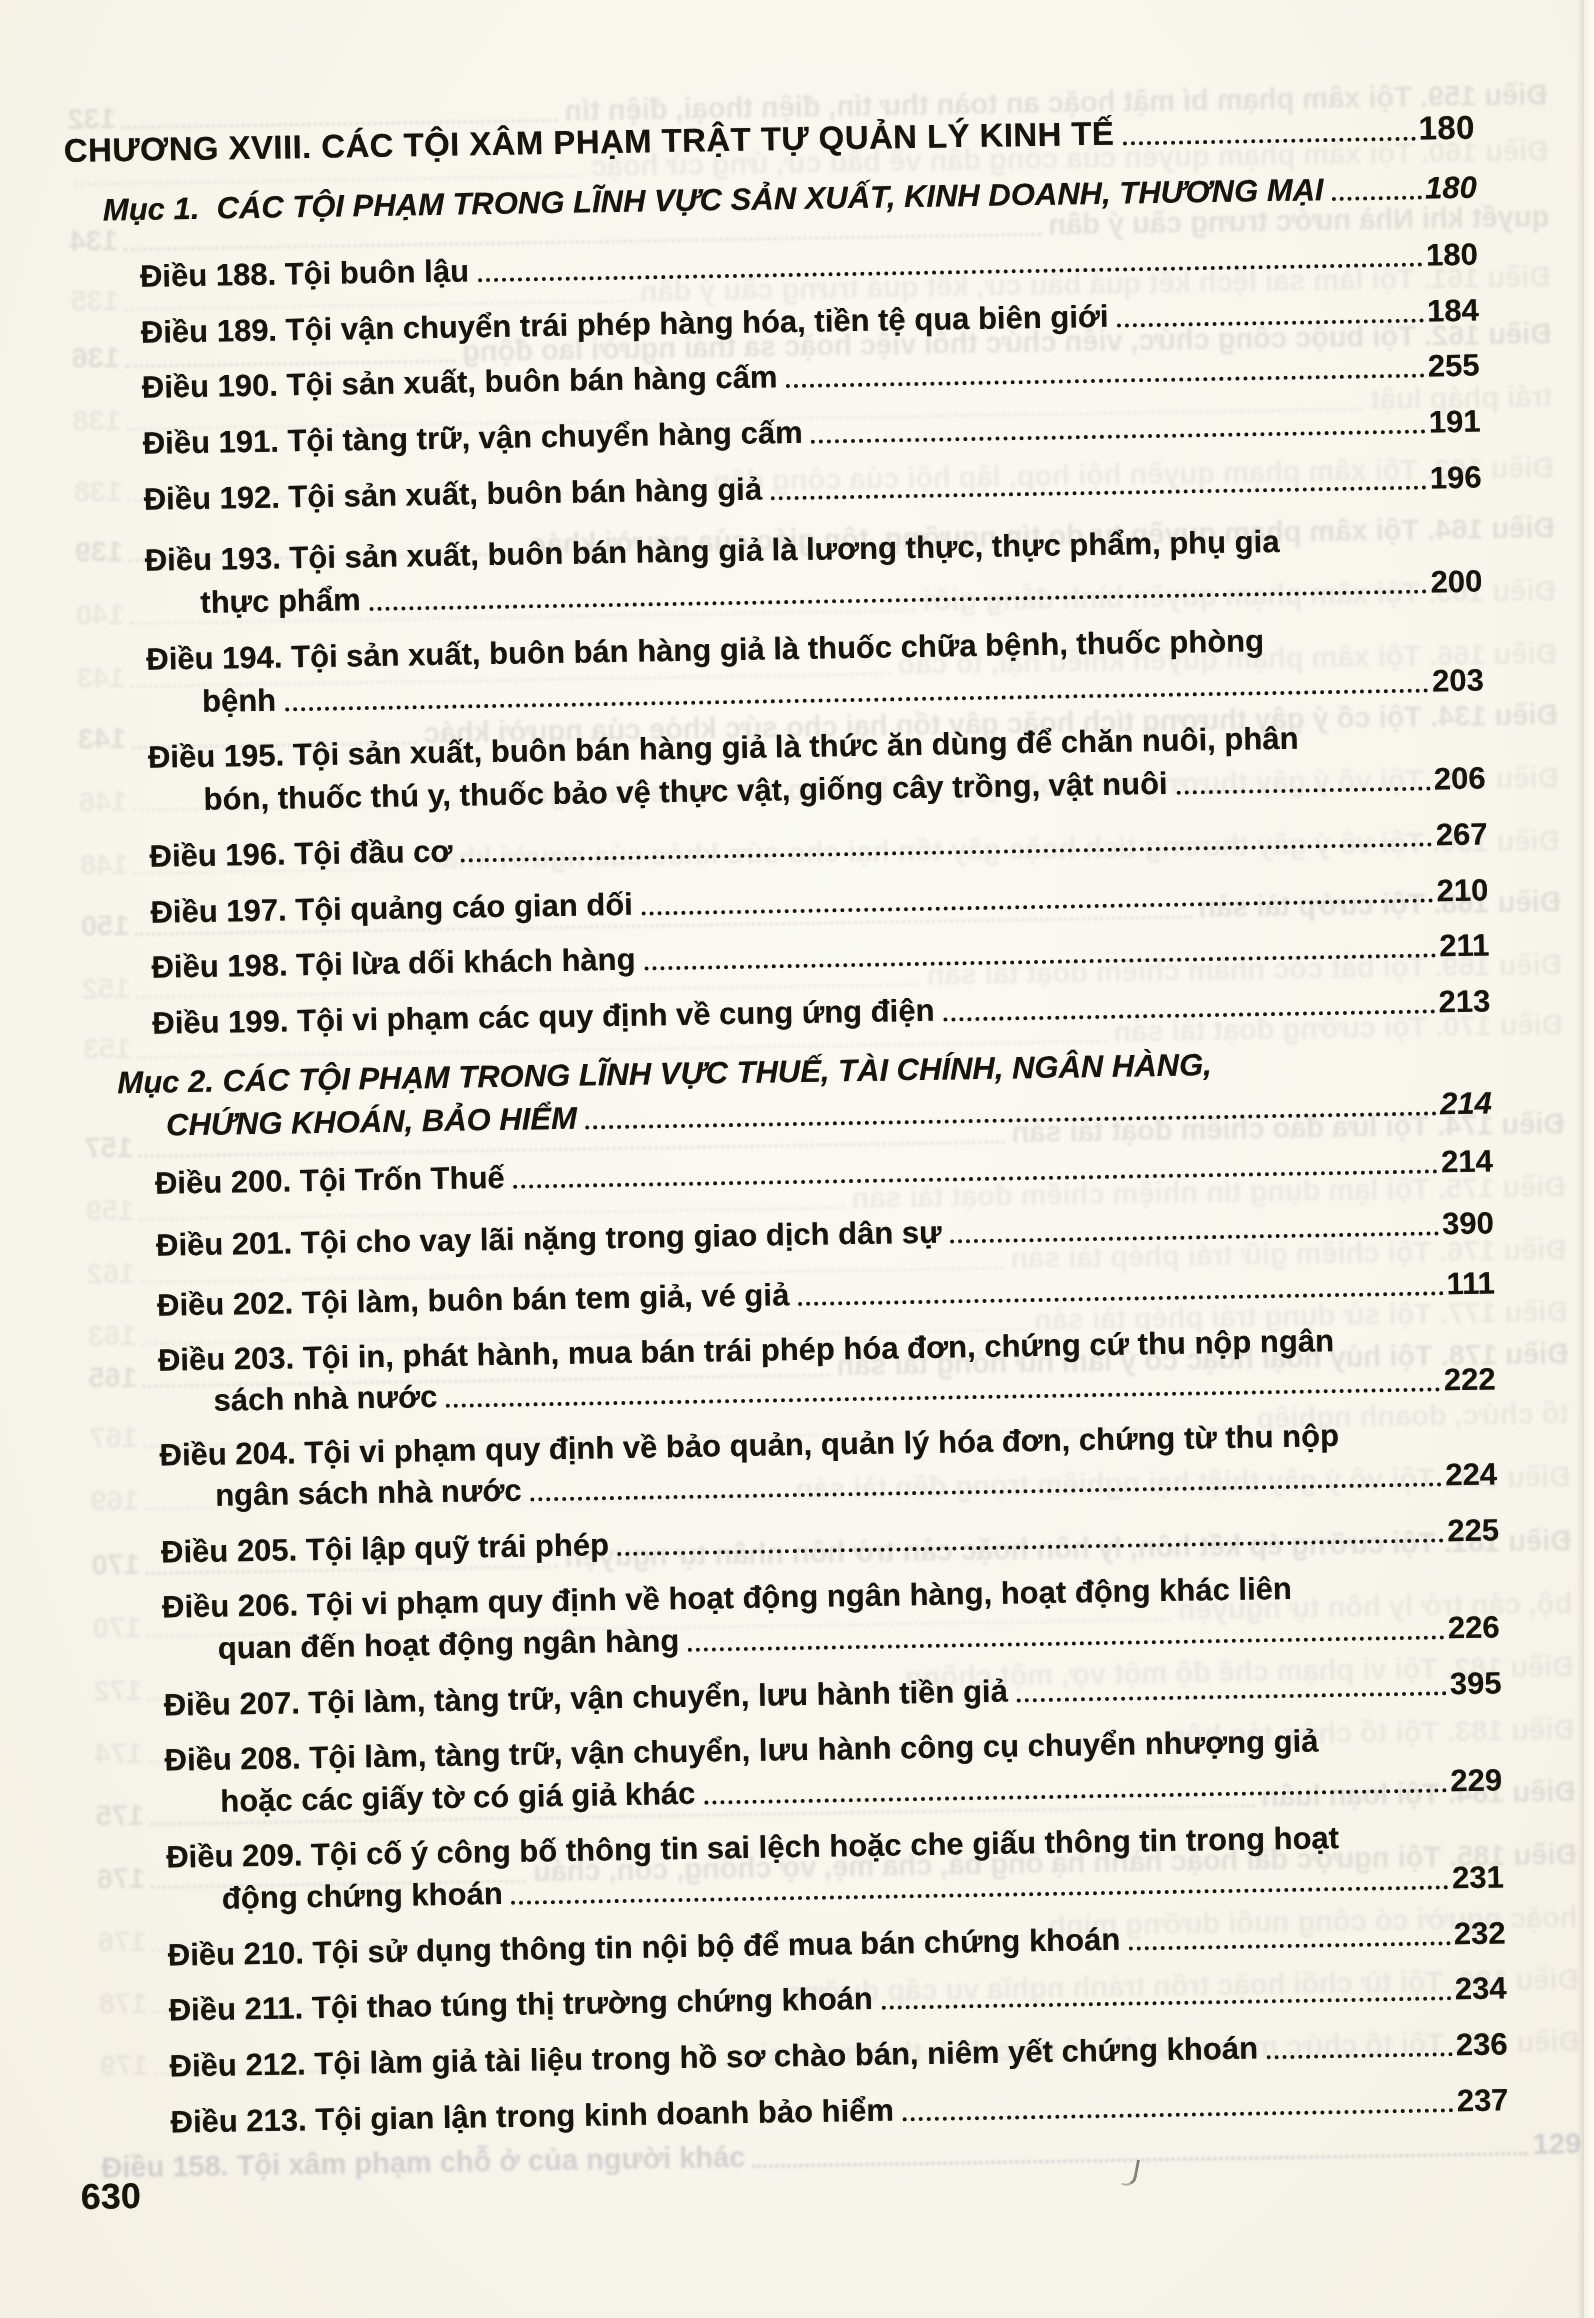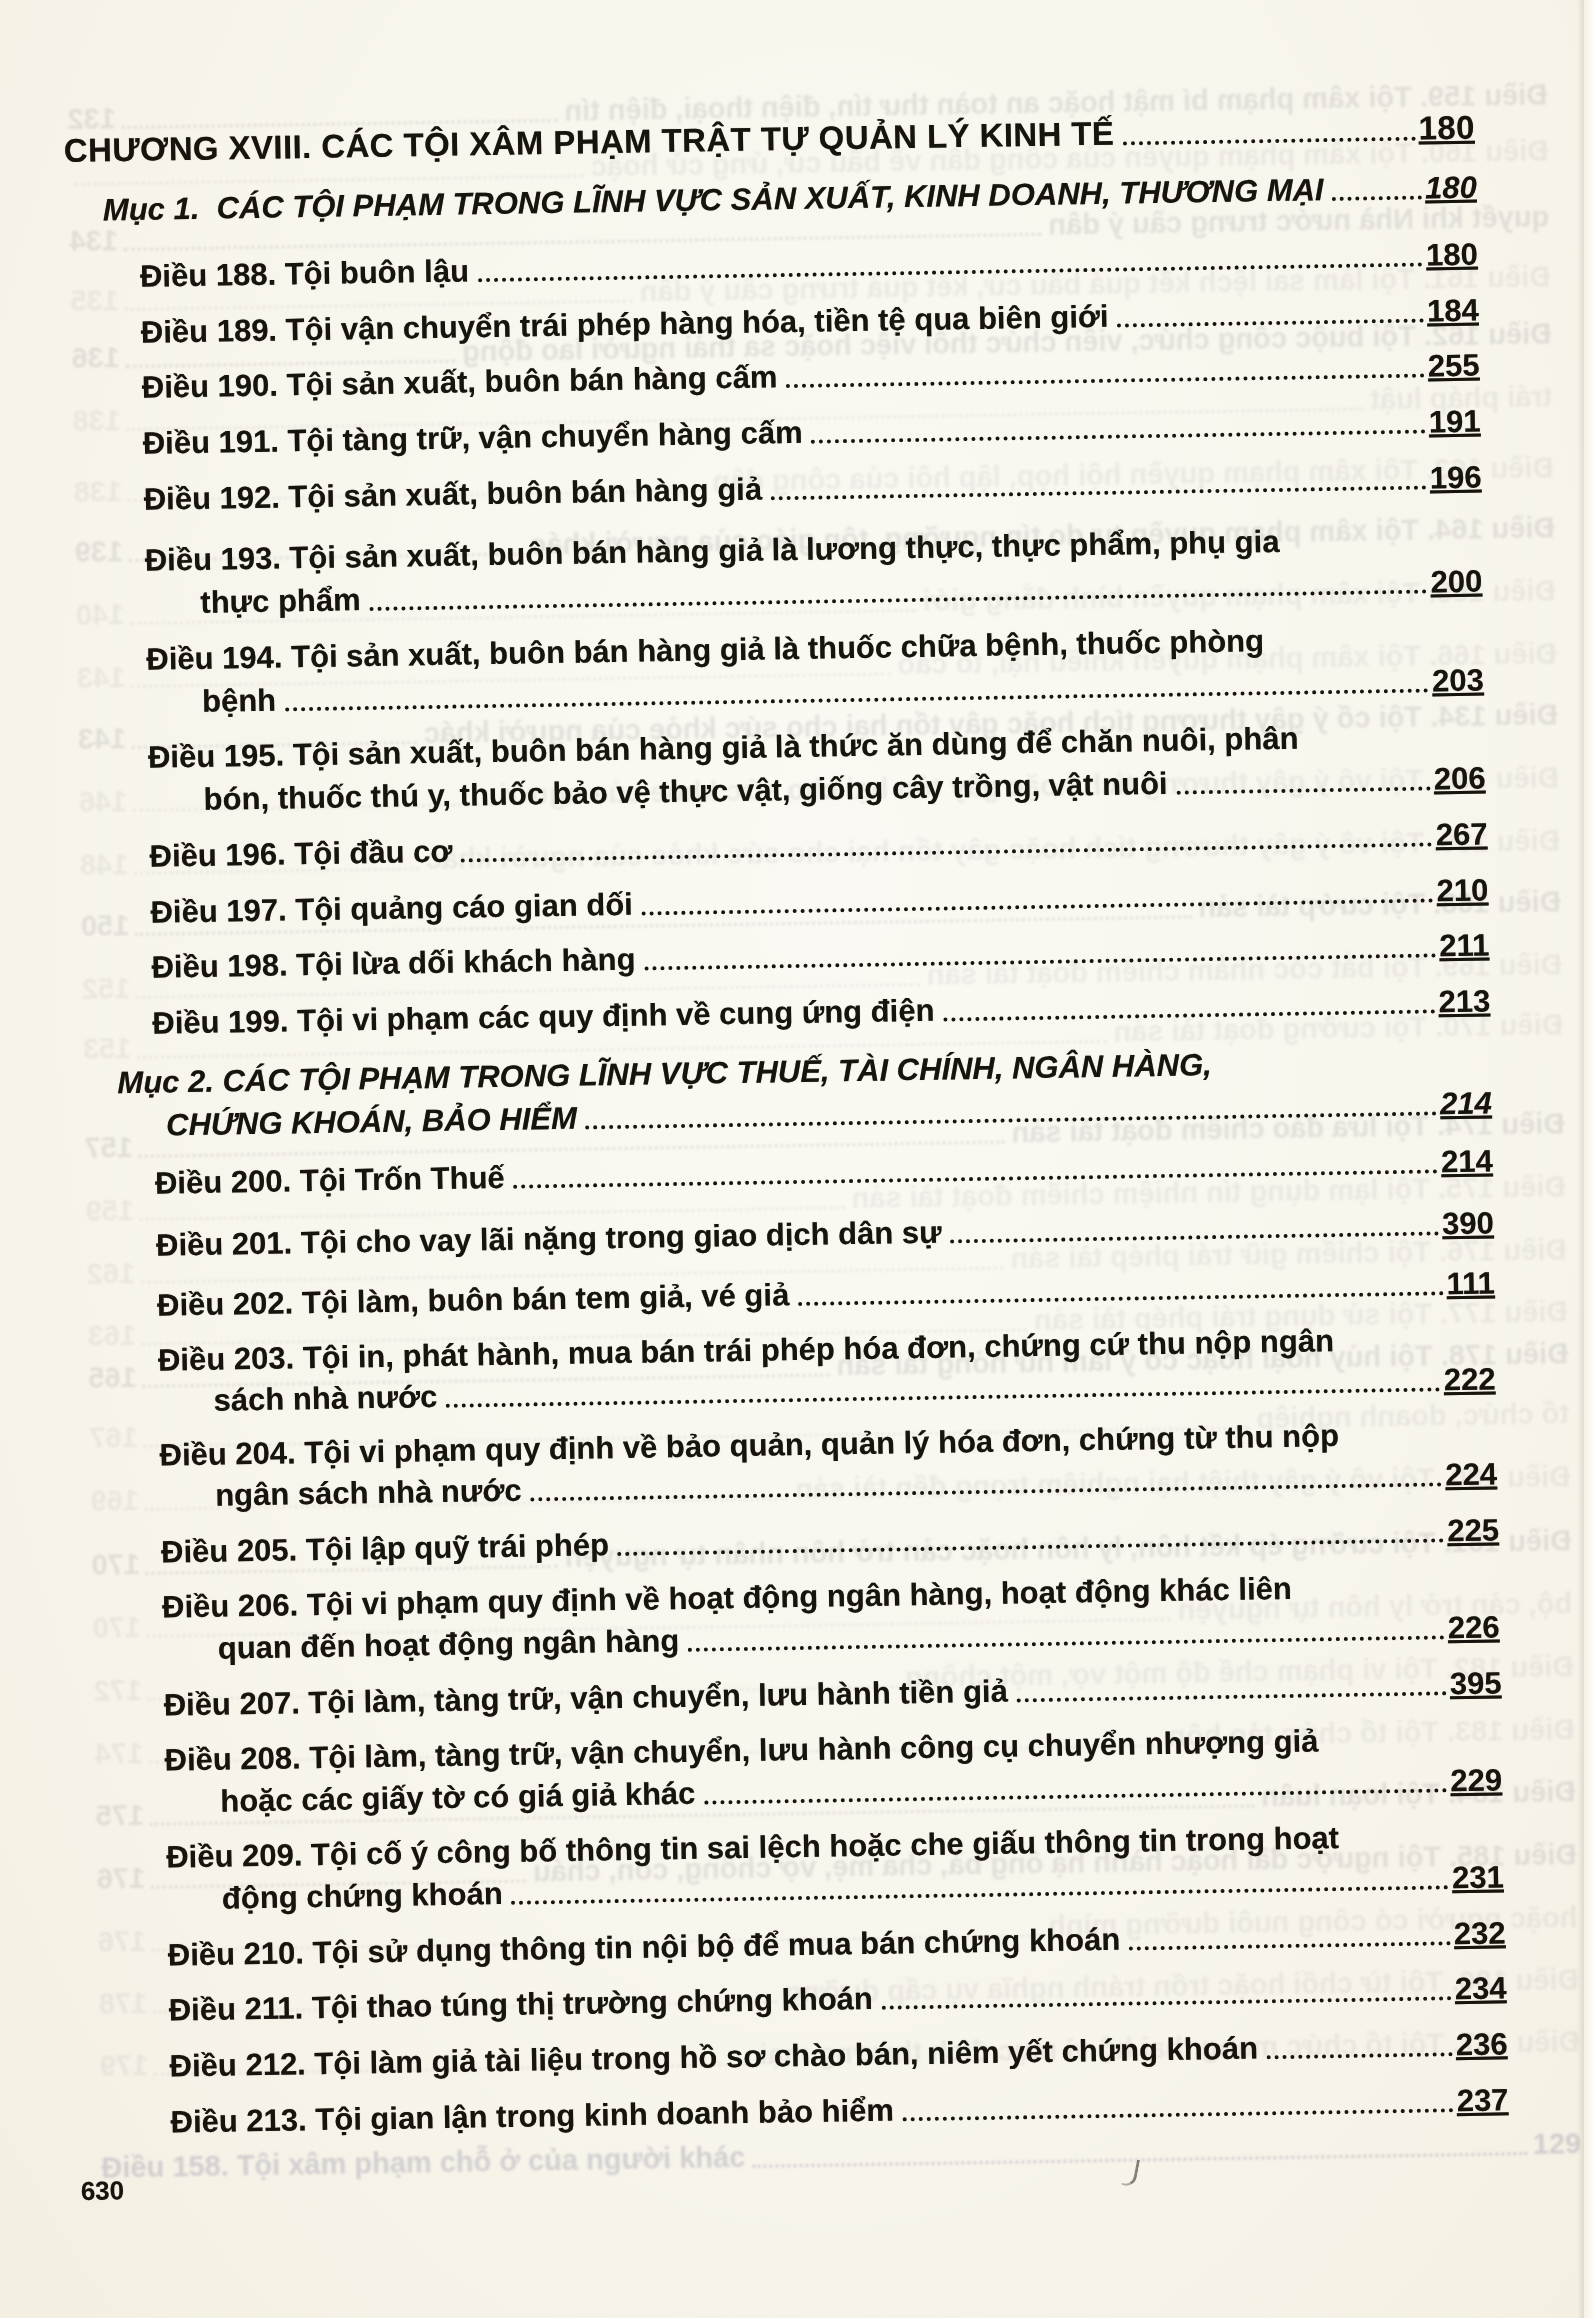--- a/index.html
+++ b/index.html
@@ -45,29 +45,29 @@
   
   .toc-layer{position:absolute;left:0;top:0;width:1594px;height:2319px;}
   .row{
     position:absolute;height:44px;
     display:flex;align-items:flex-end;
     font-weight:700;white-space:pre;
     text-shadow:0 0 0.7px rgba(20,16,8,.55);
   }
   .row .txt{flex:0 0 auto;}
   .row .leader{flex:1 1 auto;border-bottom:4.3px dotted #17140e;margin:0 2.9px 7.1px 8.6px;min-width:0;}
-  .row .pg{flex:0 0 auto;text-decoration:underline;}
+  .row .pg{flex:0 0 auto;}
   .row.chapter{left:80px;width:1411px;font-size:33px;letter-spacing:0.4px;}
   .row.section{left:118px;width:1374px;font-size:31px;font-style:italic;}
   .row.section-cont{left:166px;width:1326px;font-size:31px;font-style:italic;}
   .row.article{left:154px;width:1338px;font-size:31px;}
   .row.cont{left:209px;width:1282px;font-size:31px;}
   .folio{
     position:absolute;left:63px;top:2164px;
-    font-size:26px;font-weight:700;
+    font-size:36px;font-weight:700;
     text-shadow:0 0 0.7px rgba(20,16,8,.5);
   }
   .ink-mark{
     position:absolute;left:1106px;top:2164px;width:11.4px;height:26px;
     border-right:3.6px solid rgba(75,68,58,.65);
     border-bottom:2.1px solid rgba(75,68,58,.4);
     border-radius:0 0 11.4px 2.9px;
     transform:rotate(12deg);
   }
 </style>

